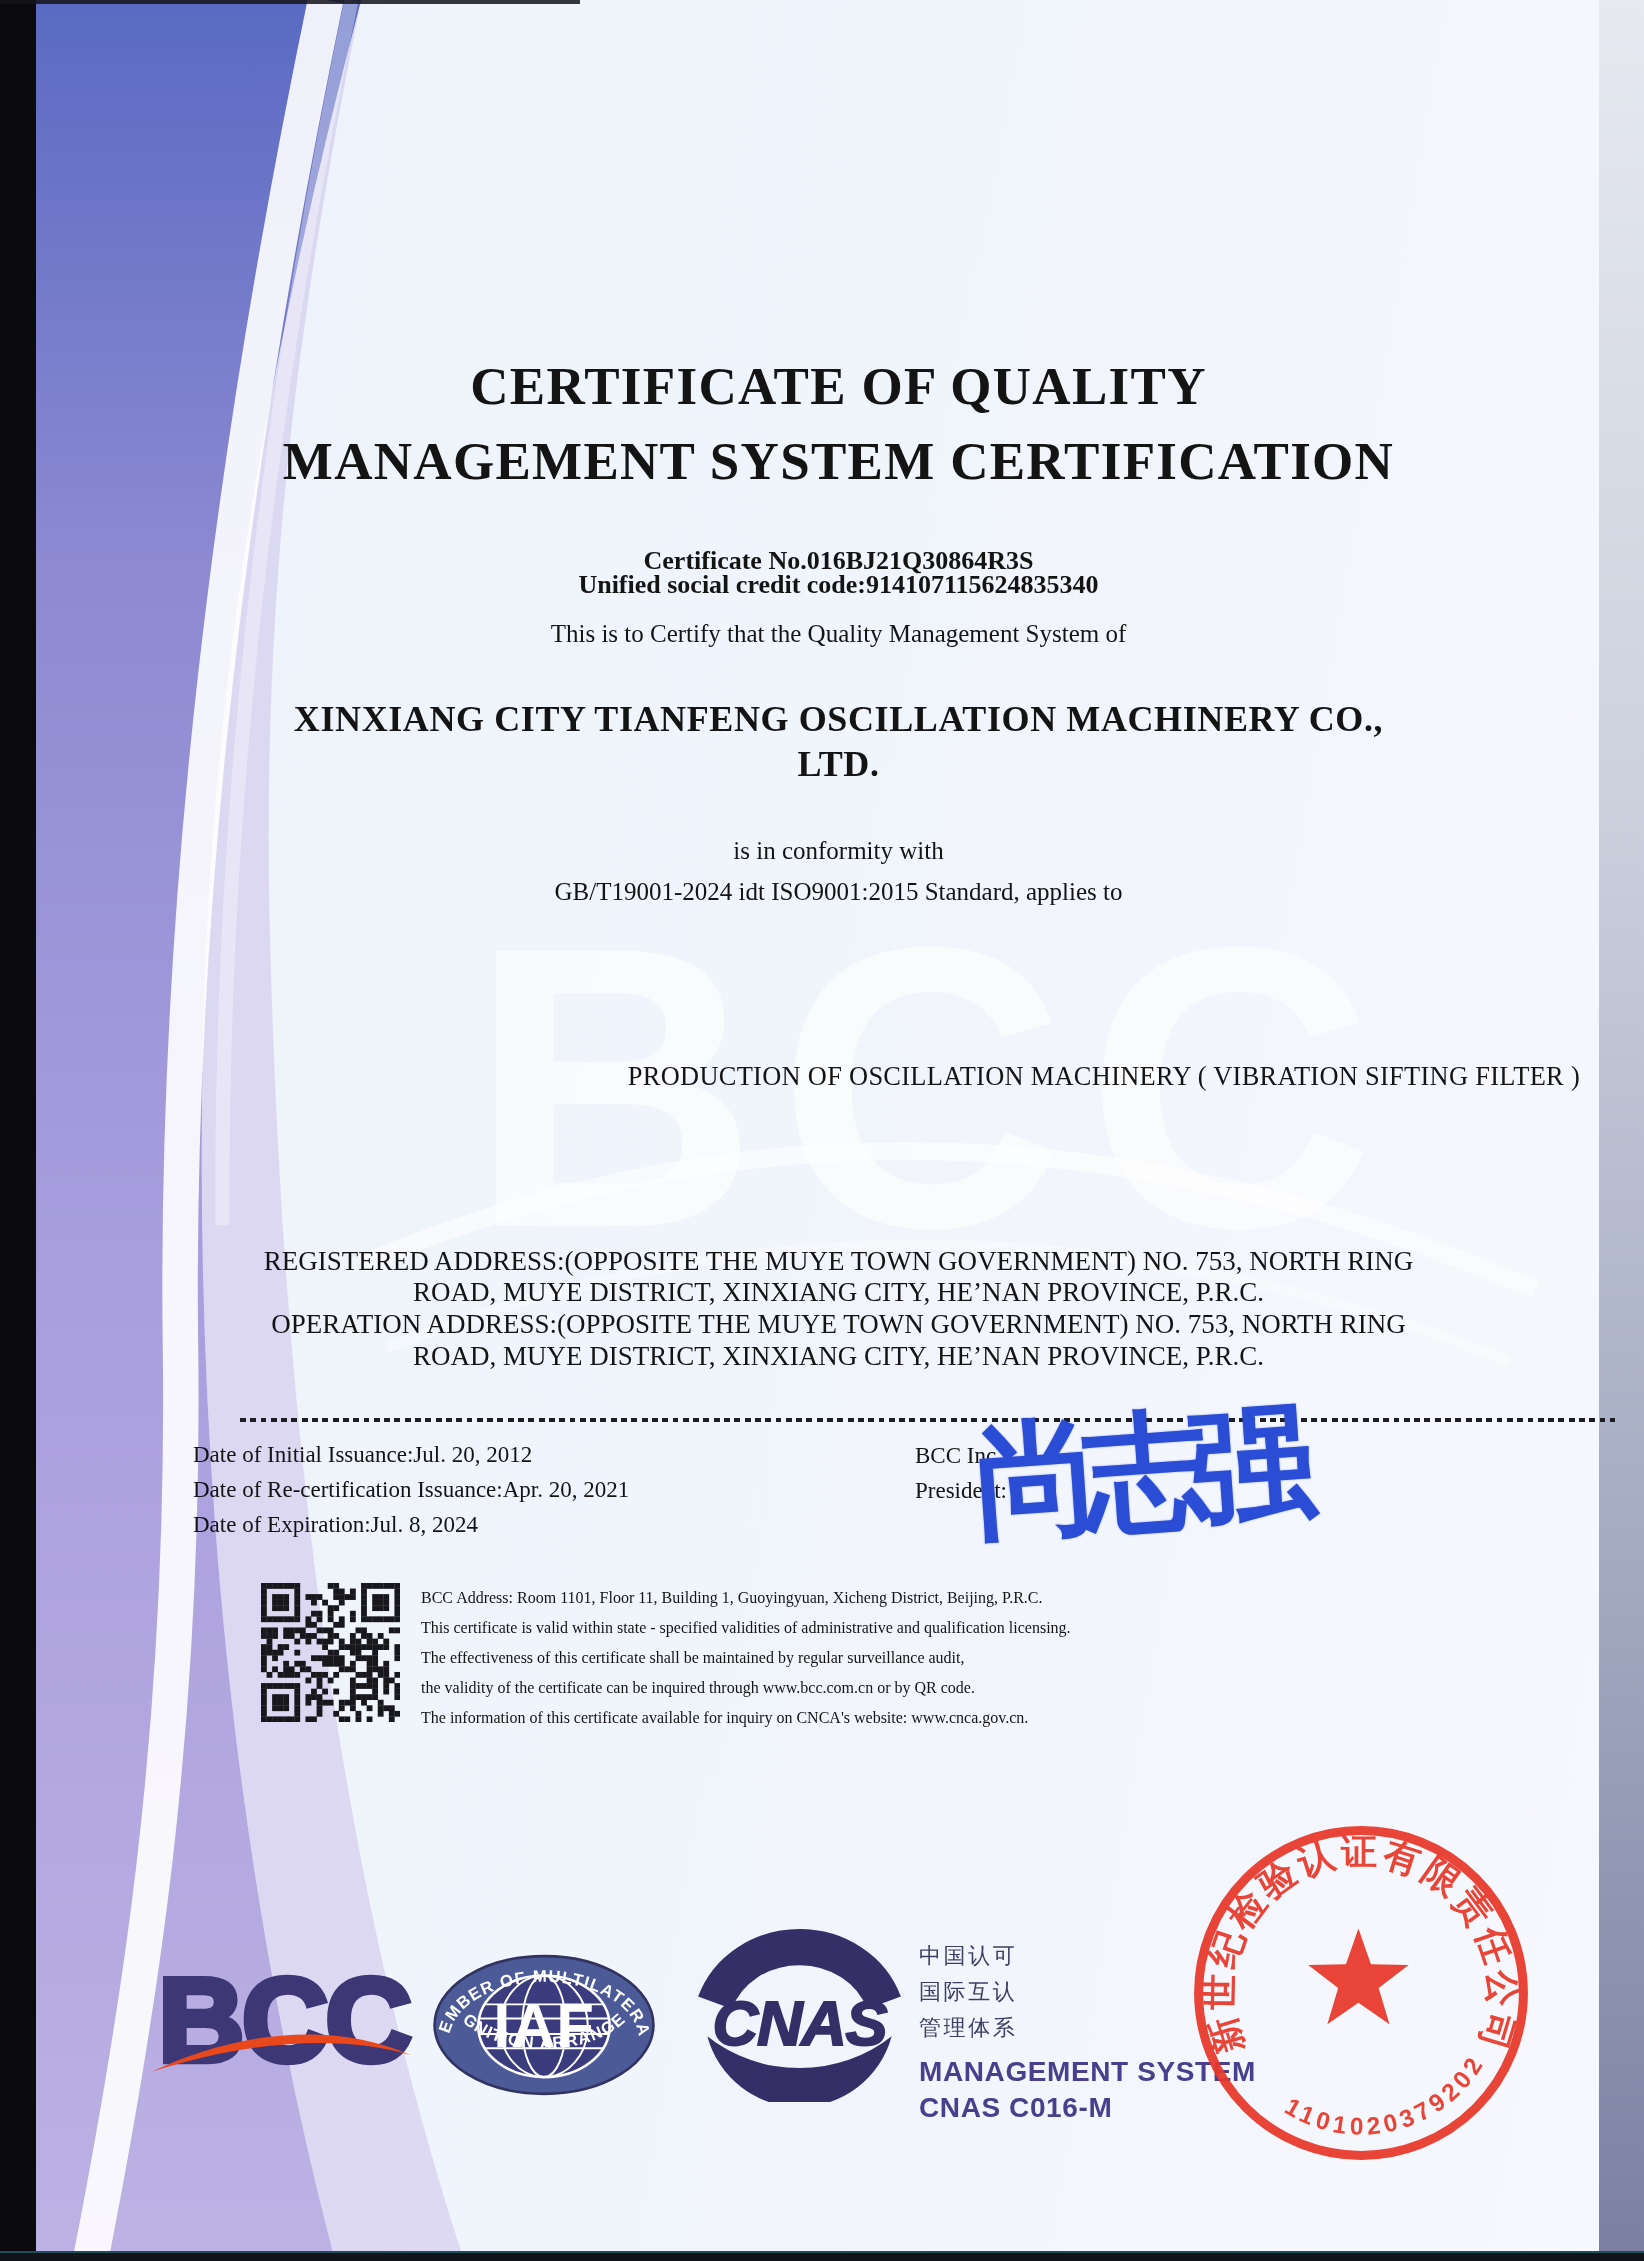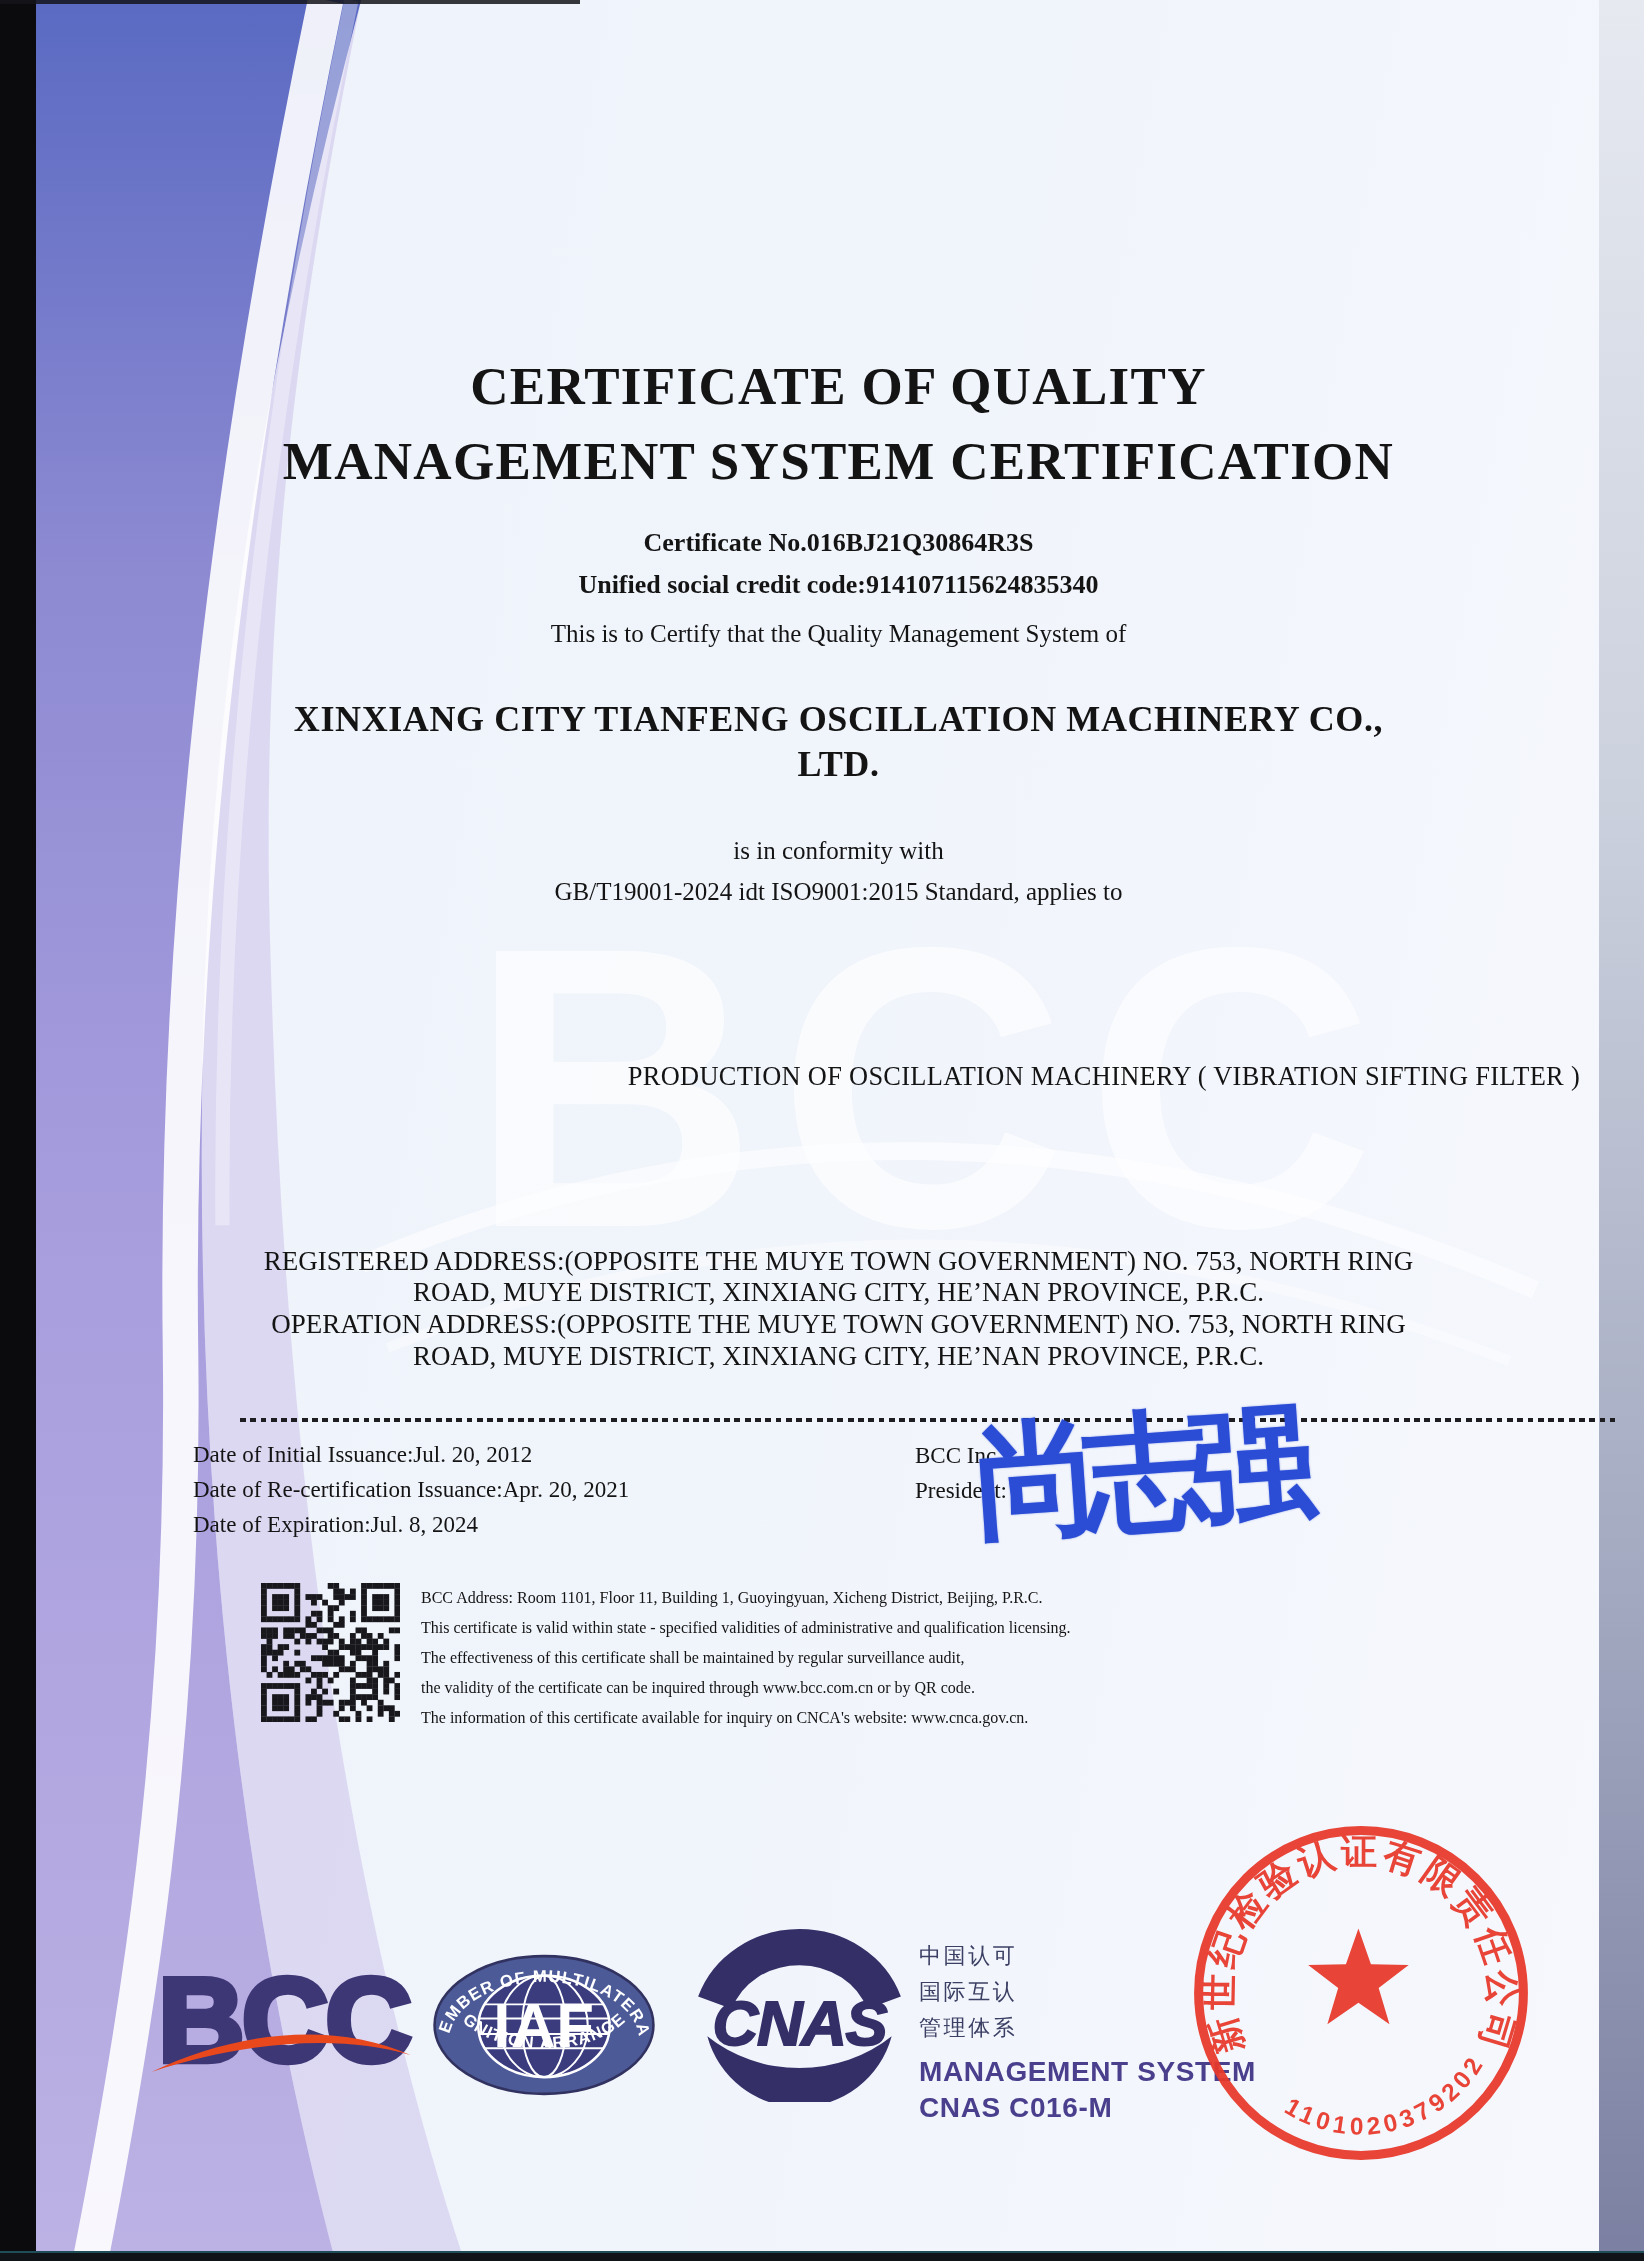--- a/index.html
+++ b/index.html
@@ -65,21 +65,21 @@
   </svg>
 
   <div id="edgeR" class="abs"></div>
   <div id="edgeL" class="abs"></div>
   <div id="edgeT" class="abs"></div>
   <div id="edgeB" class="abs"></div>
 
   <div class="abs ctr serif title blk" style="top:356px;z-index:3">CERTIFICATE OF QUALITY</div>
   <div class="abs ctr serif title blk" style="top:431px;z-index:3">MANAGEMENT SYSTEM CERTIFICATION</div>
 
-  <div class="abs ctr serif meta blk" style="top:528px;z-index:3">Certificate No.016BJ21Q30864R3S</div>
+  <div class="abs ctr serif meta blk" style="top:546px;z-index:3">Certificate No.016BJ21Q30864R3S</div>
   <div class="abs ctr serif meta blk" style="top:570px;z-index:3">Unified social credit code:914107115624835340</div>
 
   <div class="abs ctr serif body40 blk" style="top:620px;z-index:3">This is to Certify that the Quality Management System of</div>
 
   <div class="abs ctr serif company blk" style="top:698px;z-index:3">XINXIANG CITY TIANFENG OSCILLATION MACHINERY CO.,</div>
   <div class="abs ctr serif company blk" style="top:743px;z-index:3">LTD.</div>
 
   <div class="abs ctr serif body40 blk" style="top:837px;z-index:3">is in conformity with</div>
   <div class="abs ctr serif body40 blk" style="top:878px;z-index:3">GB/T19001-2024 idt ISO9001:2015 Standard, applies to</div>
 

